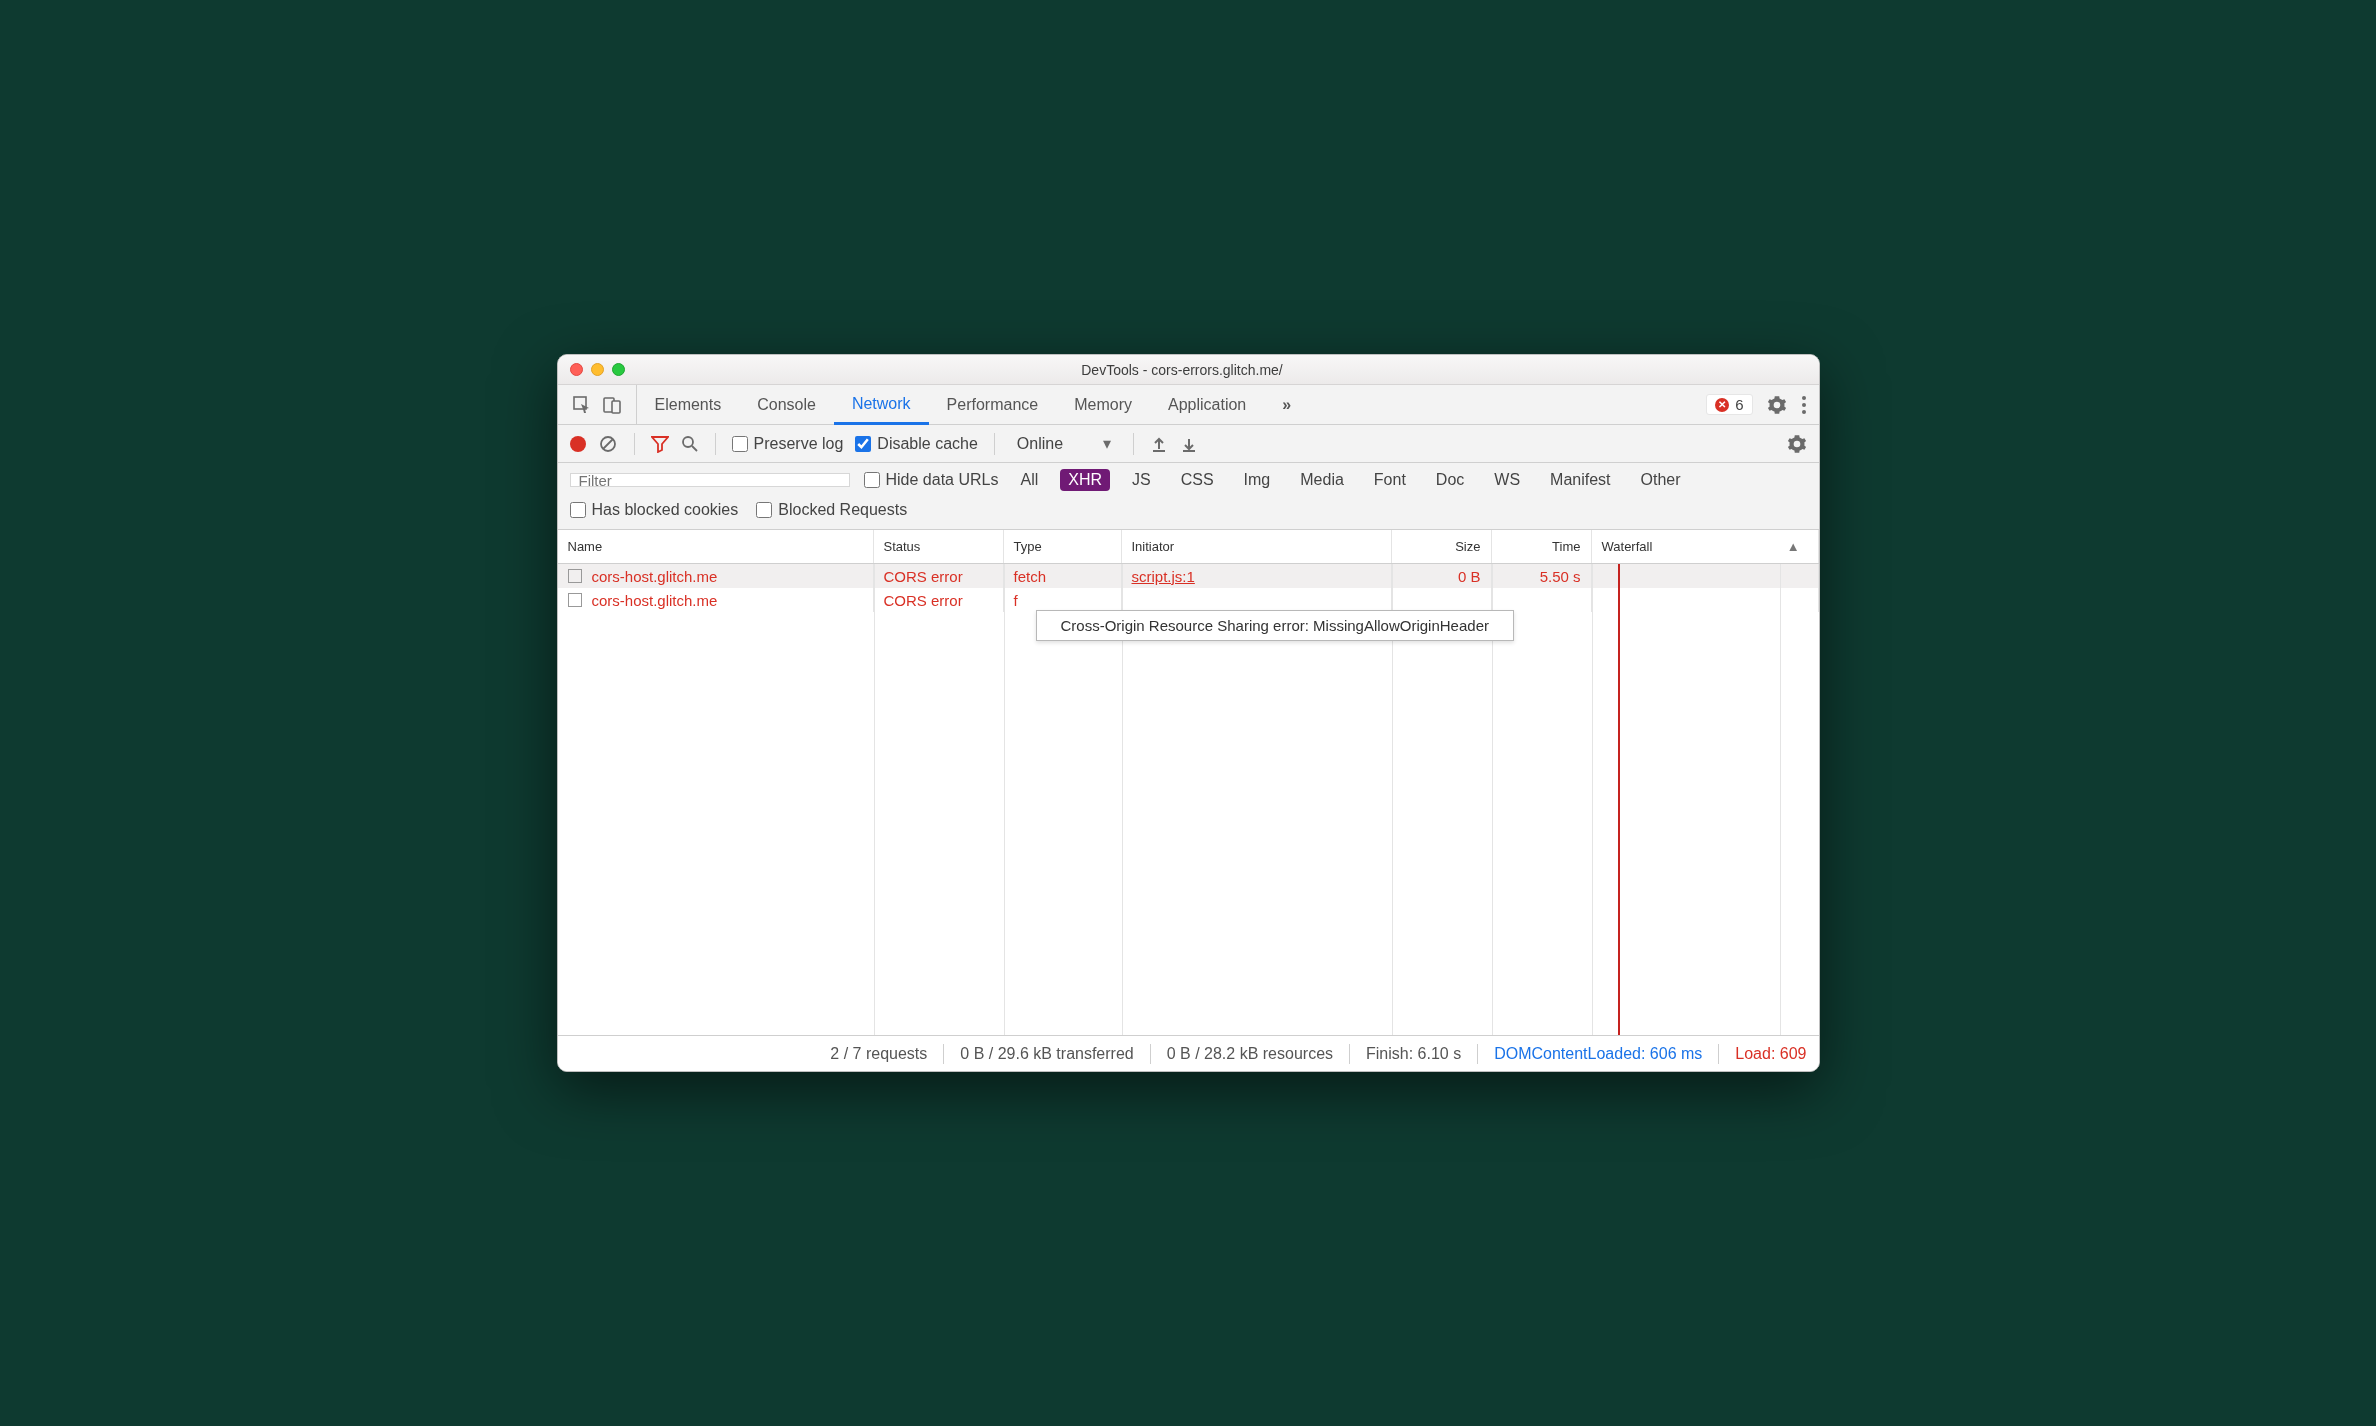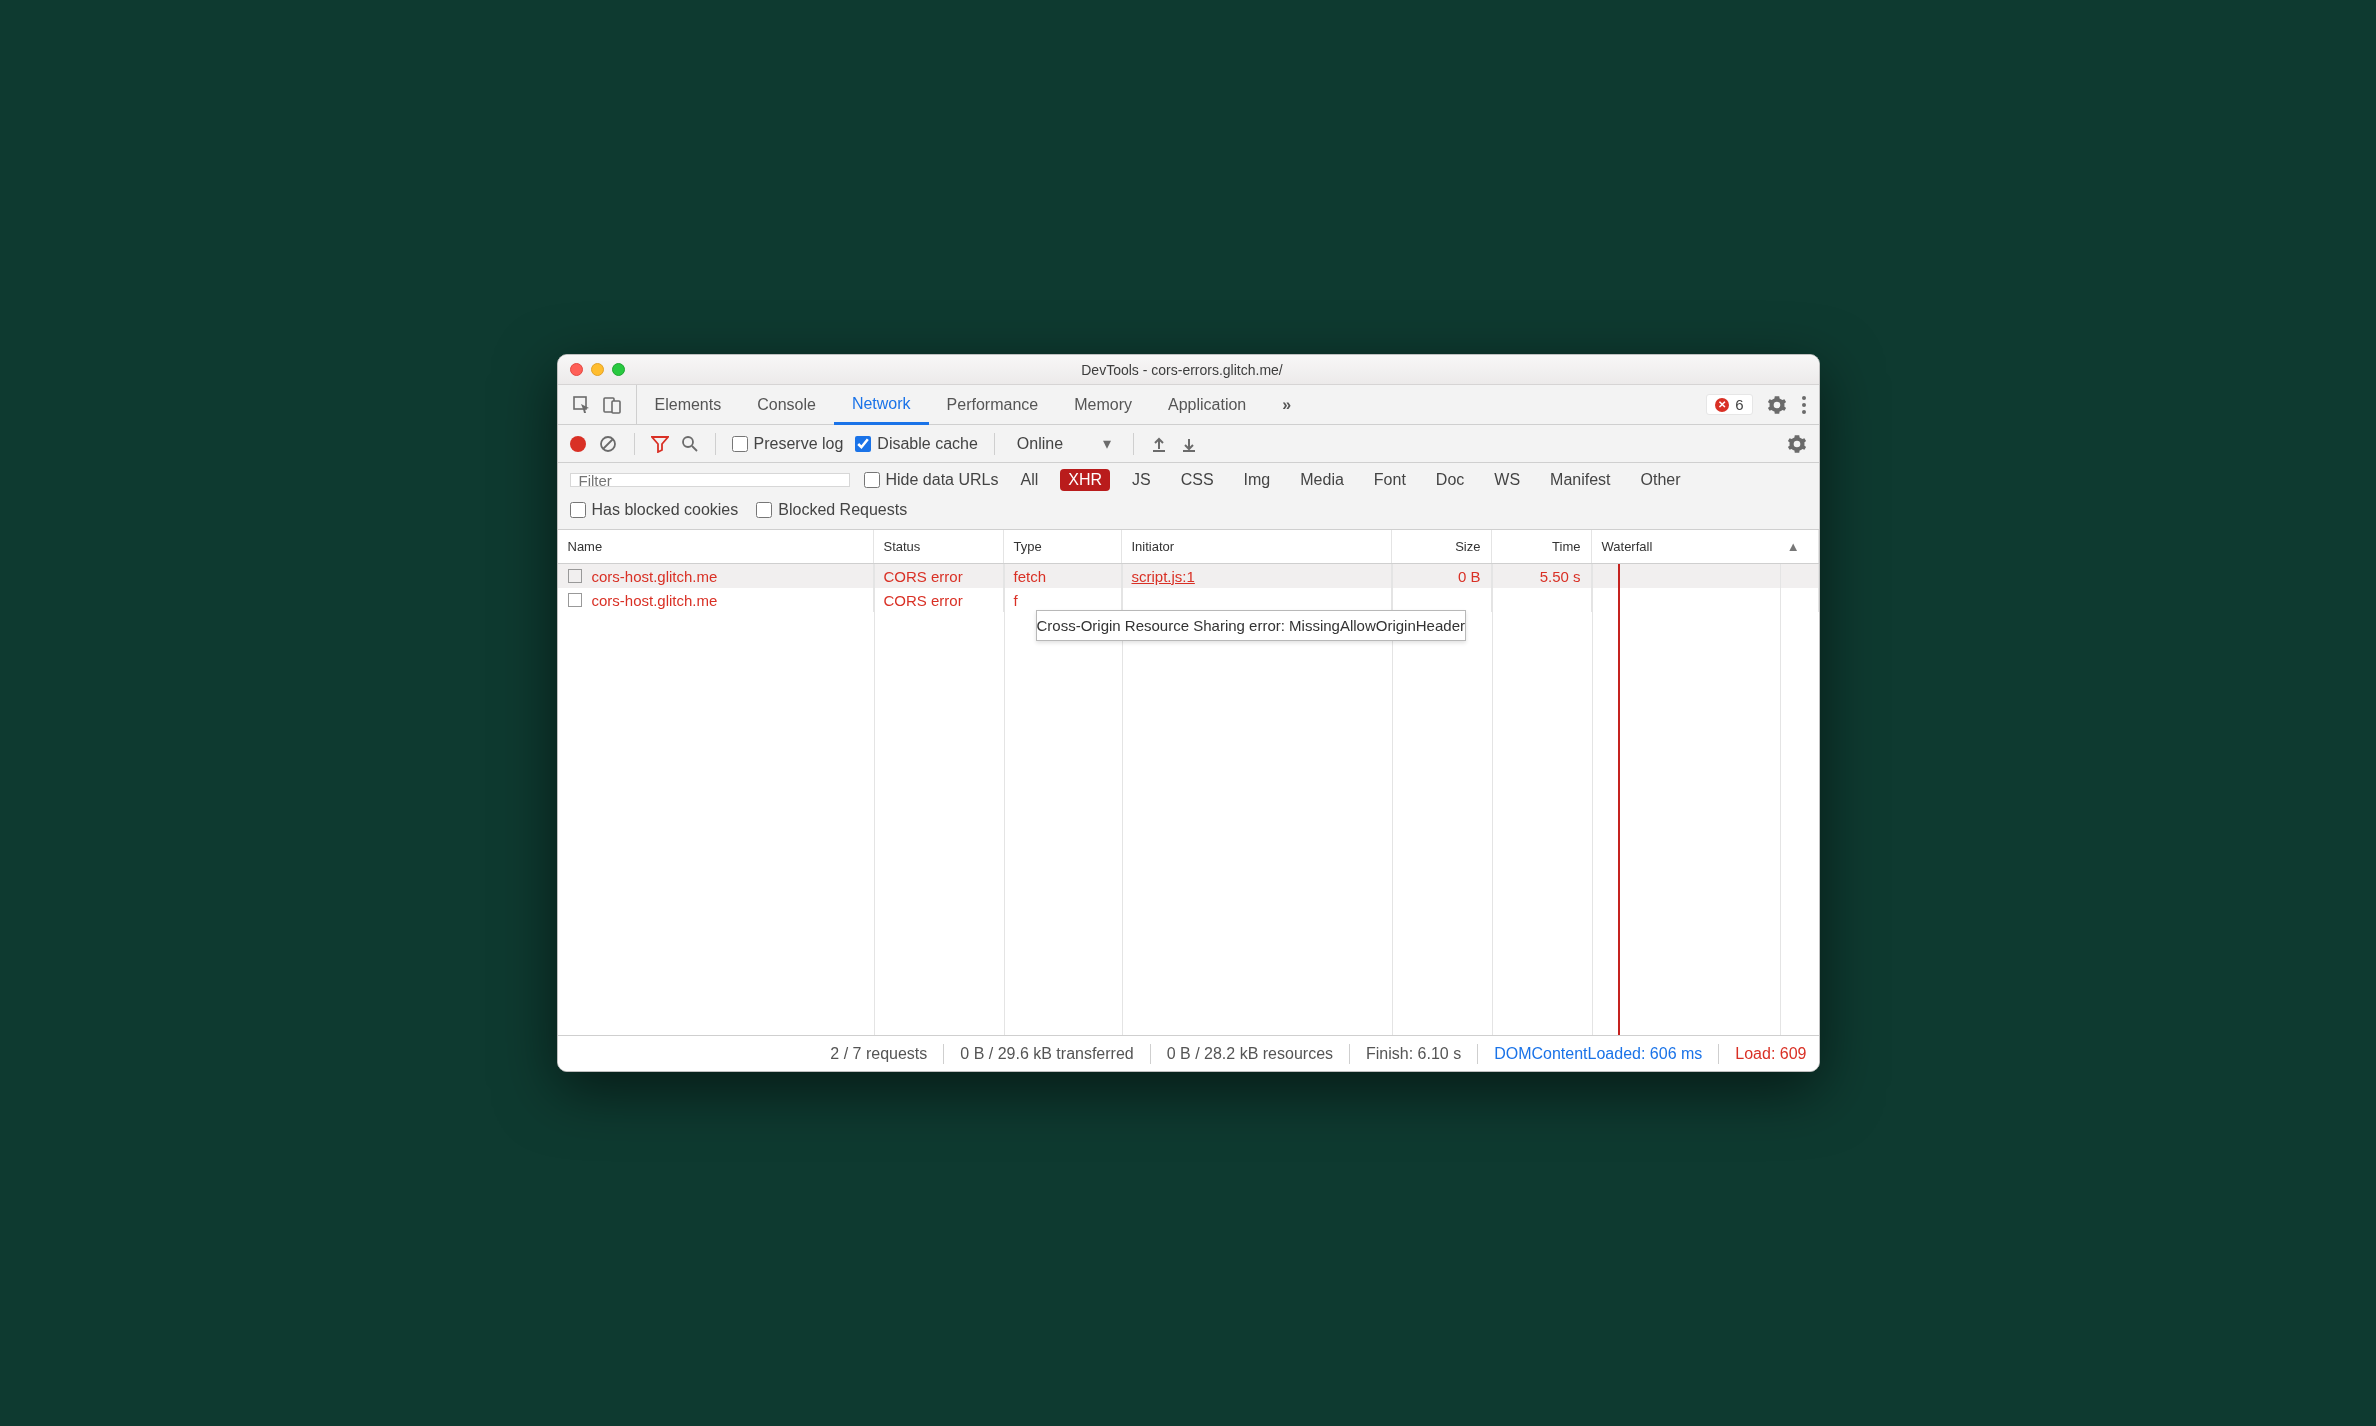--- a/index.html
+++ b/index.html
@@ -79,21 +79,21 @@
   .filter-row {
     border-bottom:1px solid #cfcfcf;
     background:#f3f3f3;
     padding:6px 12px 10px 12px;
     font-size:16px;
     color:#444;
   }
   .fr-line1{display:flex;align-items:center;gap:14px;flex-wrap:wrap;}
   .filter-input{ width:280px; height:14px; border:1px solid #d7d7d7; background:#fff; padding:0 8px; font-size:15px; color:#888;}
   .type-pill{padding:2px 8px;border-radius:4px;cursor:pointer;}
-  .type-pill.active{background:#b91c1c;color:#fff;}
+  .type-pill.active{background:#701a75;color:#fff;}
   .fr-line2{display:flex;align-items:center;gap:18px;margin-top:10px;}
   
   .grid-header{
     height:34px;
     border-bottom:1px solid #cfcfcf;
     display:flex;
     align-items:stretch;
     font-size:13px;
     color:#333;
     background:#fff;
@@ -116,21 +116,21 @@
   .c-init a{color:#d93025;text-decoration:underline;}
   
   .vlines{position:absolute;top:0;bottom:0;left:0;right:0;pointer-events:none;}
   .vline{position:absolute;top:0;bottom:0;width:1px;background:#e4e4e4;}
   .wf-mark{position:absolute;top:0;bottom:0;width:2px;background:#c5221f;}
   
   .tooltip{
     position:absolute;
     background:#fff;
     border:1px solid #b8b8b8;
-    padding:6px 0;
+    padding:6px 24px;
     font-size:15px;
     color:#333;
     box-shadow:0 2px 4px rgba(0,0,0,.12);
     white-space:nowrap;
   }
   
   .statusbar{
     height:36px;
     border-top:1px solid #cfcfcf;
     display:flex;

